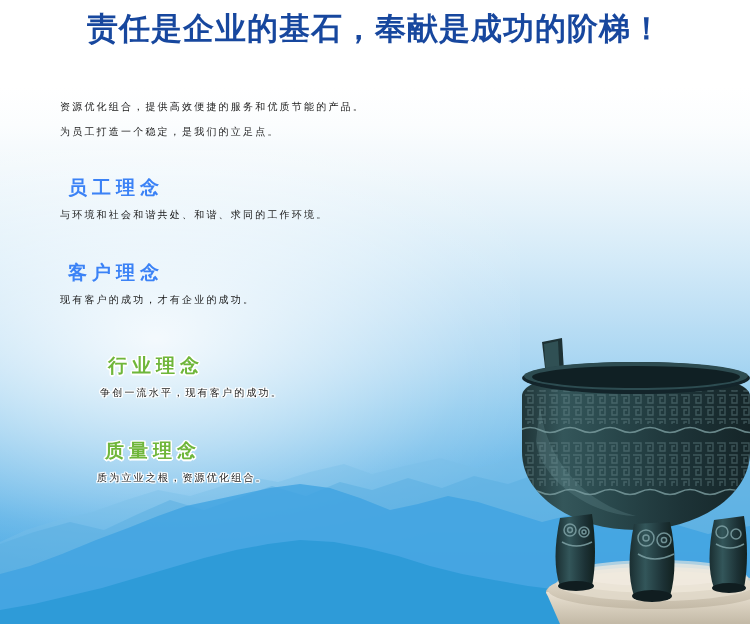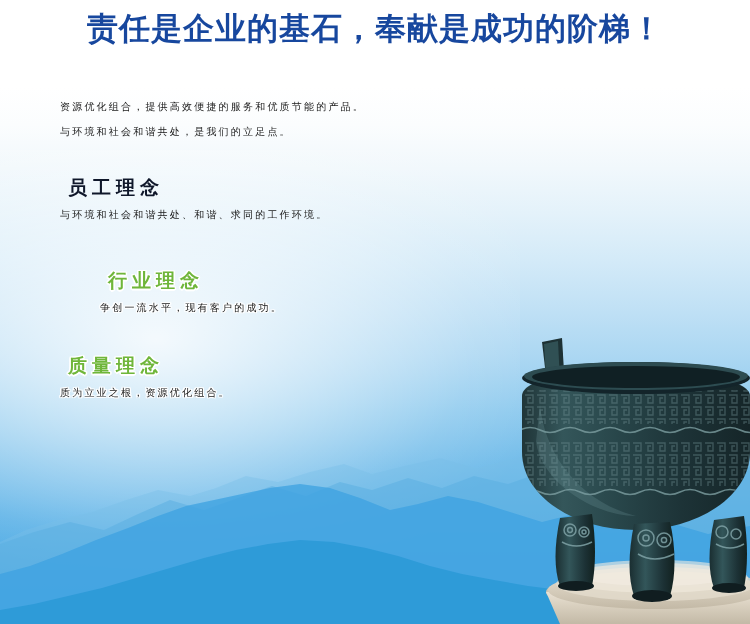--- a/index.html
+++ b/index.html
@@ -111,21 +111,21 @@
     font-size: 10px;
     letter-spacing: 2.2px;
     color: #1a1a1a;
     margin: 0 0 0 60px;
     line-height: 25px;
     white-space: nowrap;
   }
 
   
   .head-orange { color: #ec7020; }
-  .head-green  { color: #0f172a; }
+  .head-green  { color: #3b82f6; }
   .head-lgreen {
     color: #6fb63a;
     text-shadow:
       -1.3px -1.3px 0 #ffffff,  1.3px -1.3px 0 #ffffff,
       -1.3px  1.3px 0 #ffffff,  1.3px  1.3px 0 #ffffff,
        0    -1.5px 0 #ffffff,   0     1.5px 0 #ffffff,
       -1.5px  0    0 #ffffff,   1.5px  0    0 #ffffff;
   }
   .body-outline {
     text-shadow:
@@ -133,21 +133,21 @@
       -1.2px  1.2px 0 #ffffff,  1.2px  1.2px 0 #ffffff,
        0    -1.4px 0 #ffffff,   0     1.4px 0 #ffffff,
       -1.4px  0    0 #ffffff,   1.4px  0    0 #ffffff;
   }
 
   
   #sec-0 { margin-top: 0px;  }
   #sec-1 { margin-top: 30px; }
   #sec-2 { margin-top: 32px; }
   #sec-3 { margin-top: 40px; padding-left: 40px; }
-  #sec-4 { margin-top: 32px; }
+  #sec-4 { margin-top: 32px; padding-left: 37px; }
   #sec-5 { margin-top: 36px; }
 </style>
 </head>
 <body>
 
 <div id="poster">
 
   <div id="sky"></div>
   <div id="halo"></div>
 
@@ -275,28 +275,32 @@
       <ellipse cx="229" cy="254" rx="17" ry="5" fill="#101d20"></ellipse>
     </g>
   </svg>
 
   <div id="title">责任是企业的基石，奉献是成功的阶梯！</div>
 
   <div id="sections">
 
     <div class="section" id="sec-0">
       <div class="sec-body">资源优化组合，提供高效便捷的服务和优质节能的产品。</div>
-      <div class="sec-body">与环境和社会和谐共处，是我们的立足点。</div>
+      <div class="sec-body">为员工打造一个稳定，是我们的立足点。</div>
     </div>
 
     <div class="section" id="sec-1">
       <div class="sec-head head-green">员工理念</div>
       <div class="sec-body">与环境和社会和谐共处、和谐、求同的工作环境。</div>
     </div>
 
+    <div class="section" id="sec-2">
+      <div class="sec-head head-green">客户理念</div>
+      <div class="sec-body">现有客户的成功，才有企业的成功。</div>
+    </div>
 
     <div class="section" id="sec-3">
       <div class="sec-head head-lgreen">行业理念</div>
       <div class="sec-body body-outline">争创一流水平，现有客户的成功。</div>
     </div>
 
     <div class="section" id="sec-4">
       <div class="sec-head head-lgreen">质量理念</div>
       <div class="sec-body body-outline">质为立业之根，资源优化组合。</div>
     </div>

